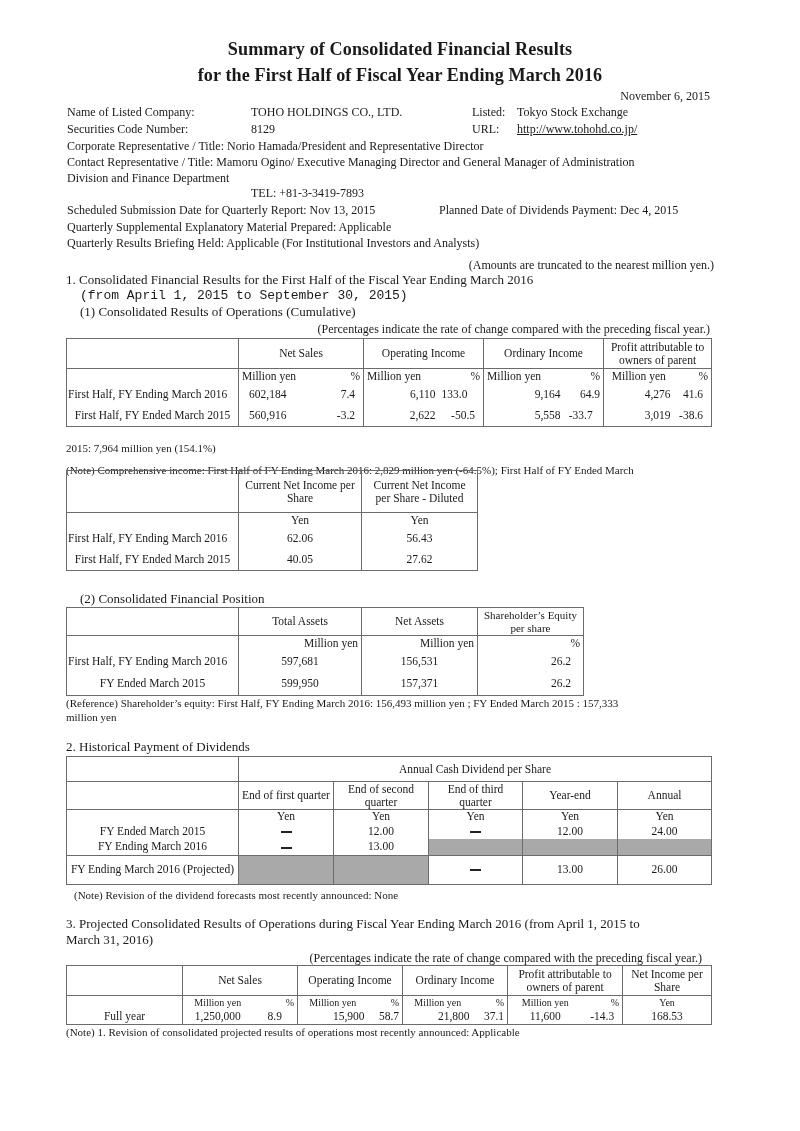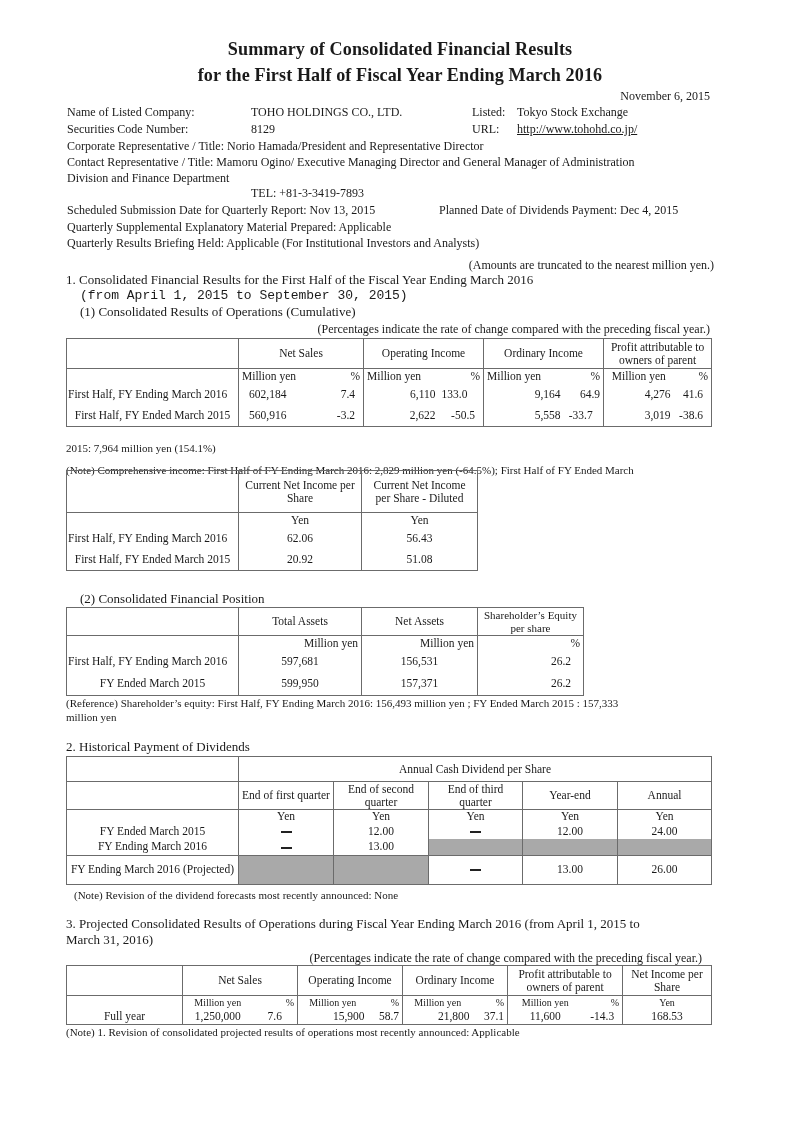--- a/index.html
+++ b/index.html
@@ -155,22 +155,22 @@
     <td class="ctr br">Yen</td>
     <td class="ctr br">Yen</td>
   </tr>
   <tr style="height:20px;">
     <td class="bl br lt" style="padding-left:1px;">First Half, FY Ending March 2016</td>
     <td class="ctr br">62.06</td>
     <td class="ctr br">56.43</td>
   </tr>
   <tr style="height:22px;">
     <td class="bl br bb ctr">First Half, FY Ended March 2015</td>
-    <td class="ctr br bb">20.92</td>
-    <td class="ctr br bb">51.08</td>
+    <td class="ctr br bb">40.05</td>
+    <td class="ctr br bb">27.62</td>
   </tr>
 </tbody>
   </table>
 
 <div class="abs t13" style="top:591px; left:80px;">(2) Consolidated Financial Position</div>
 <table class="fin" style="top:607px; left:66px; width:517px;">
   <colgroup>
     <col style="width:172px">
       <col style="width:123px">
       <col style="width:116px">
@@ -299,21 +299,21 @@
     <td class="rt br small">%</td>
     <td class="ctr small">Million yen</td>
     <td class="rt br small">%</td>
     <td class="ctr small">Million yen</td>
     <td class="rt br small">%</td>
     <td class="ctr br small">Yen</td>
   </tr>
   <tr style="height:15px;">
     <td class="bl br bb ctr">Full year</td>
     <td class="ctr bb">1,250,000</td>
-    <td class="ctr br bb">7.6</td>
+    <td class="ctr br bb">8.9</td>
     <td class="rt bb">15,900</td>
     <td class="rt br bb">58.7</td>
     <td class="rt bb">21,800</td>
     <td class="rt br bb">37.1</td>
     <td class="ctr bb">11,600</td>
     <td class="ctr br bb">-14.3</td>
     <td class="ctr br bb">168.53</td>
   </tr>
 </tbody>
   </table>

